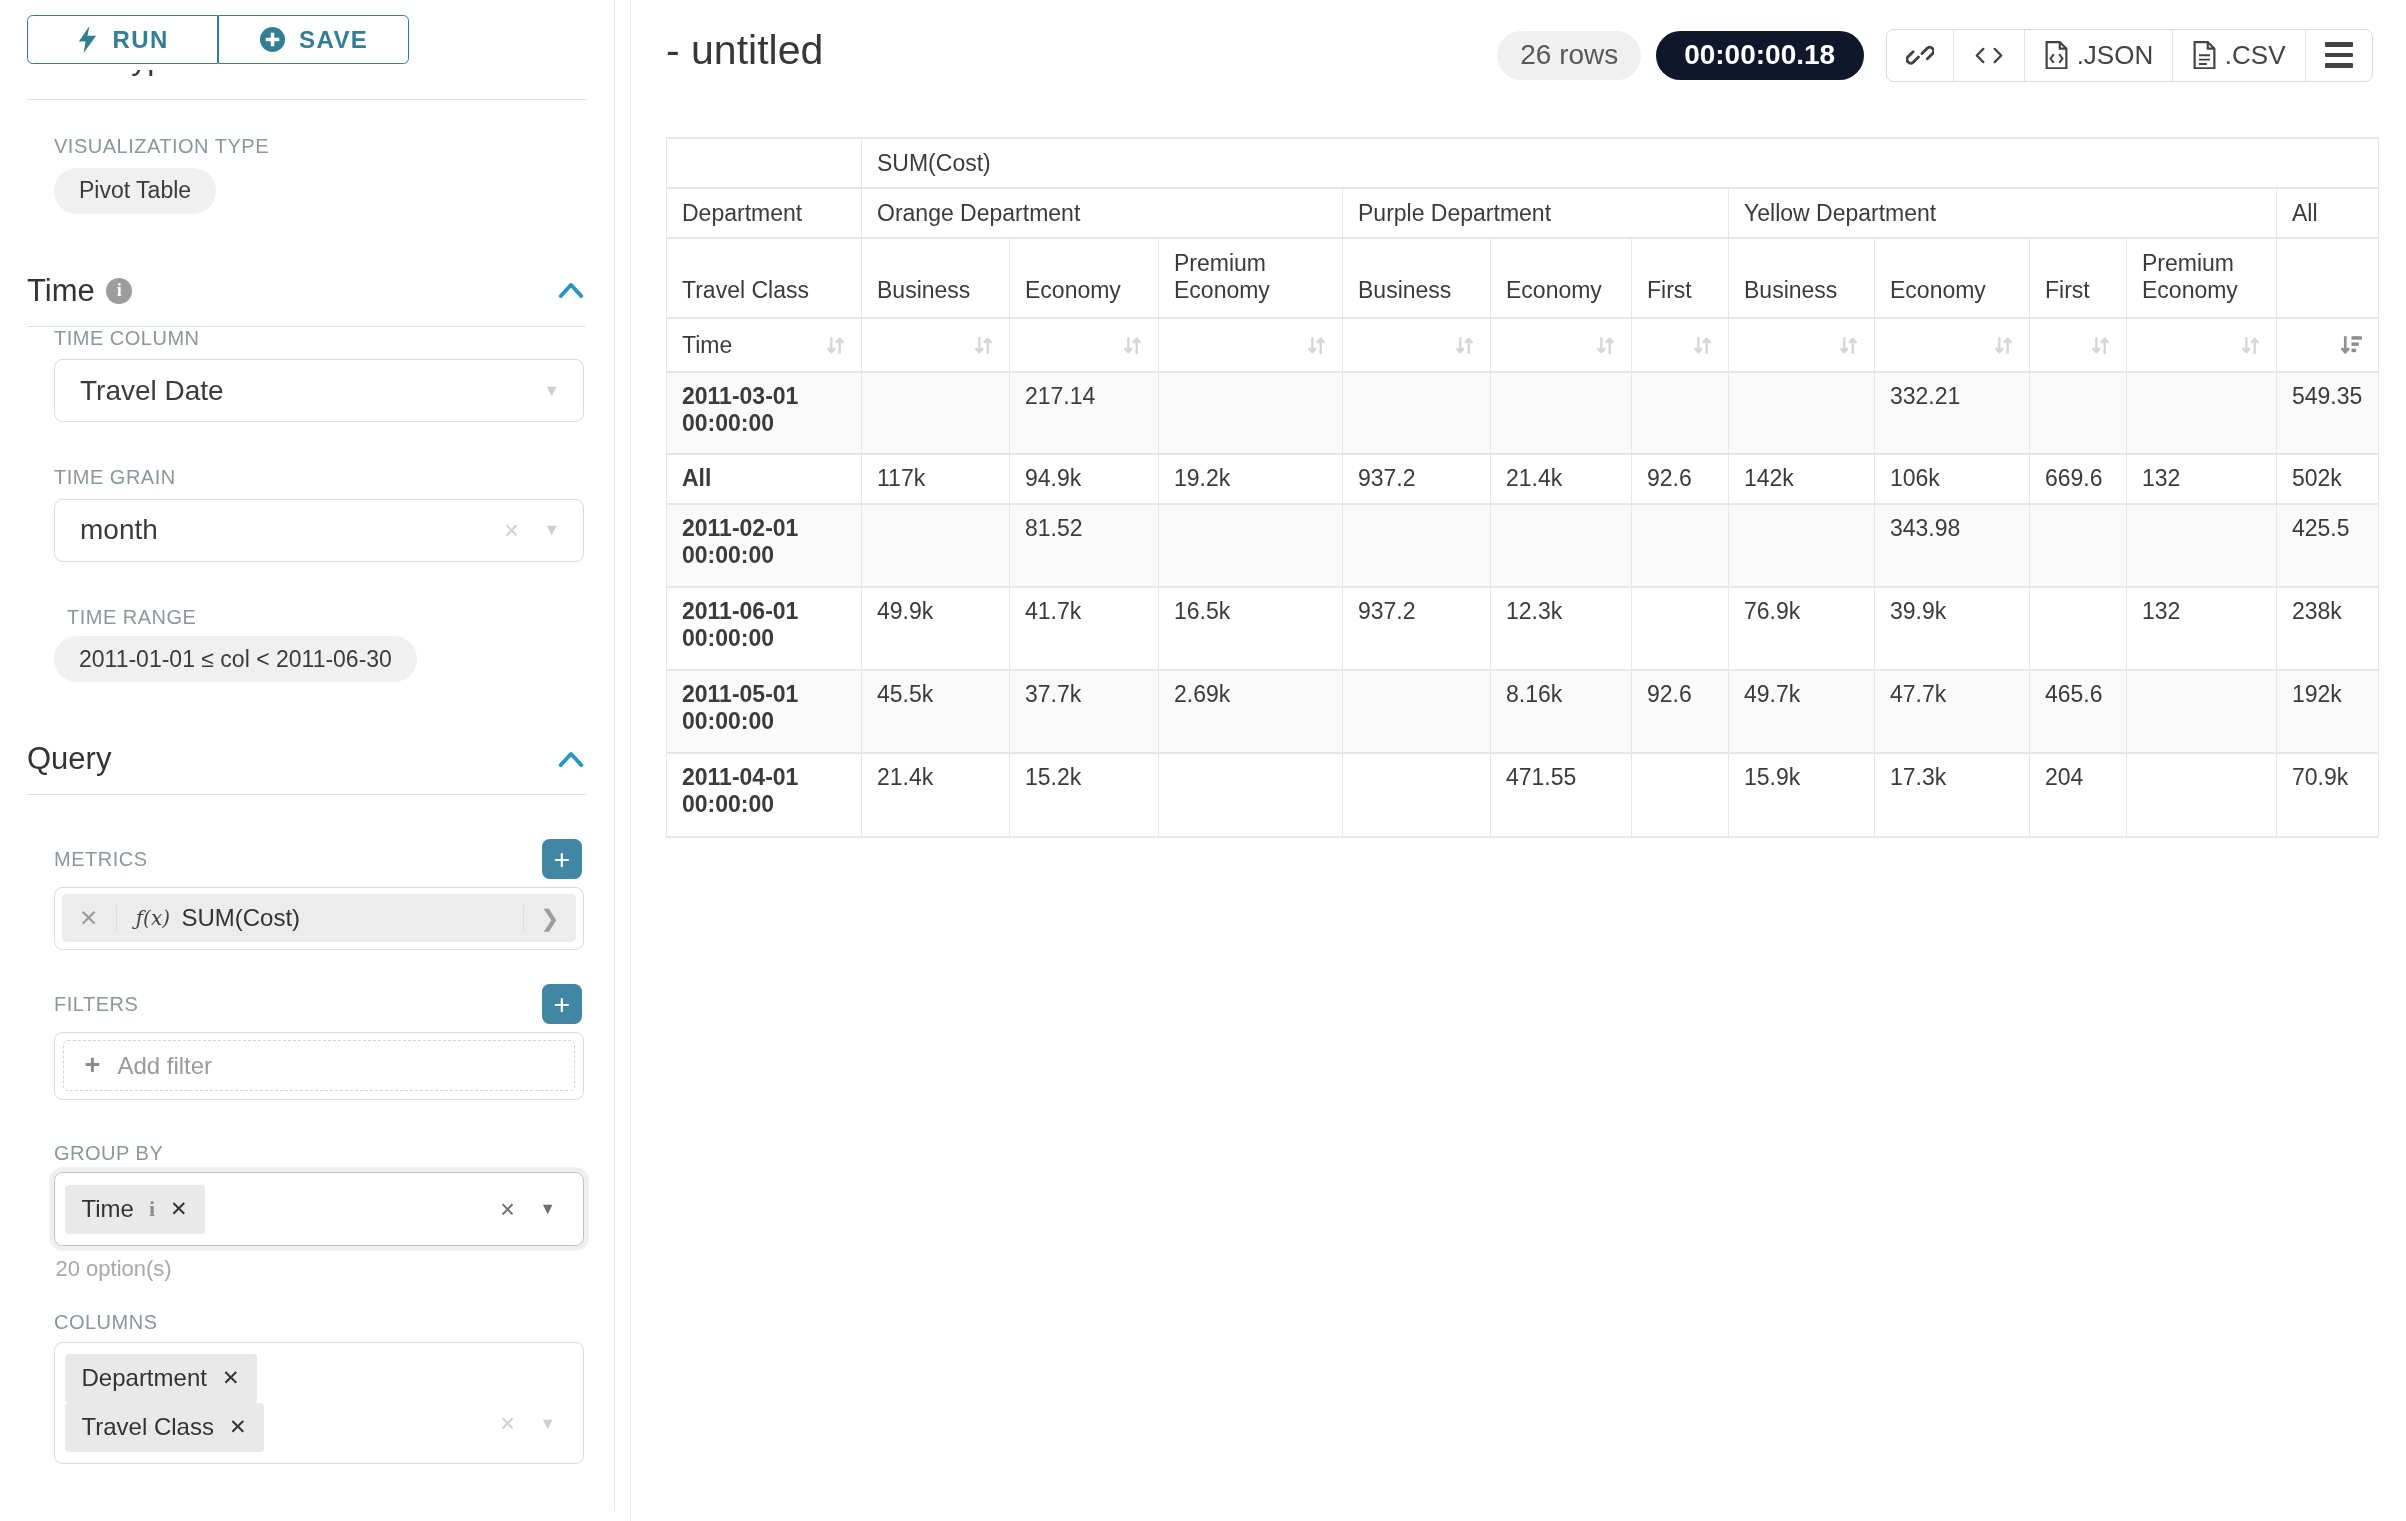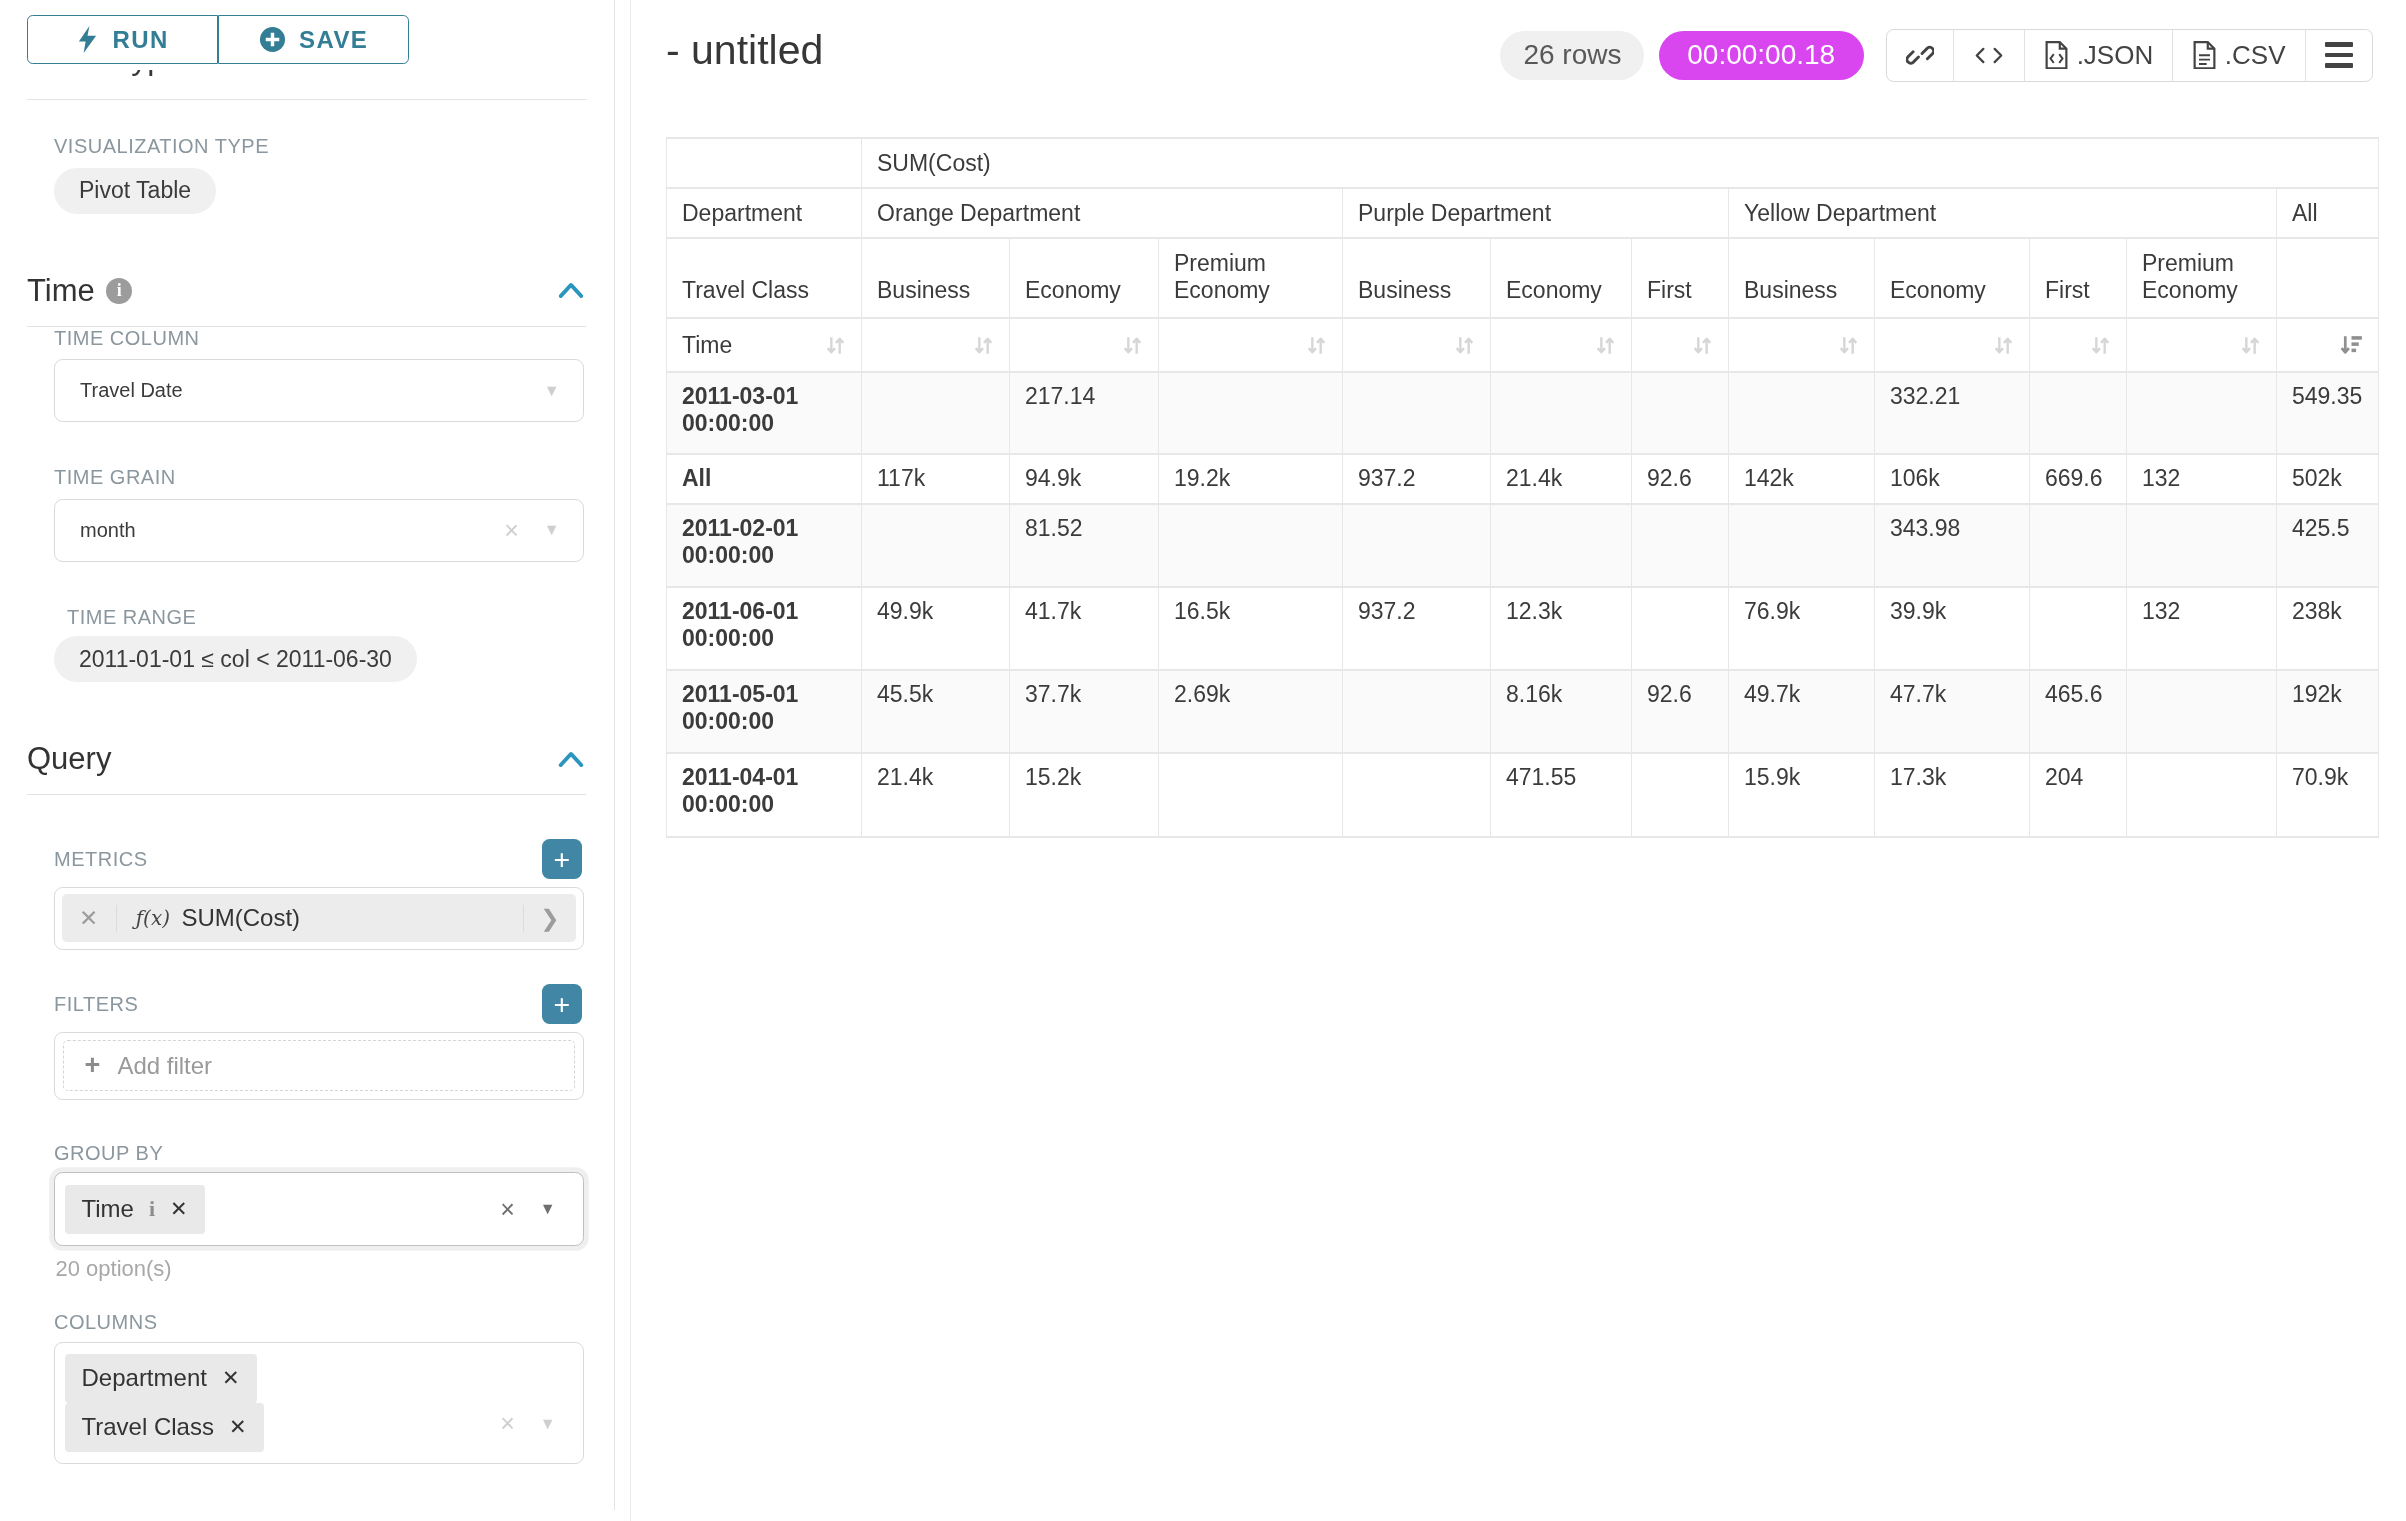--- a/index.html
+++ b/index.html
@@ -34,21 +34,21 @@
   .section-head { display:flex; align-items:center; margin-top:59px; }
   .section-title { font-size:31px; color:#333; }
   .info-circle { width:26px; height:26px; border-radius:50%; background:#9c9c9c; color:#fff;
     font-size:18px; font-weight:700; font-family:"Liberation Serif",serif;
     display:inline-flex; align-items:center; justify-content:center; margin-left:11.4px; }
   .chev-up { margin-left:auto; }
   .section-head + .divider { margin-top:17px; }
 
   .select-box { position:relative; margin:9.5px 1.9px 0 27px; height:63px; border:1px solid #d9d9d9;
     border-radius:8.6px; background:#fff; display:flex; align-items:center; padding:0 25px; }
-  .select-value { font-size:20px; color:#3b3b3b; }
+  .select-value { font-size:28px; color:#3b3b3b; }
   .select-right { position:absolute; right:23px; top:0; height:100%; display:flex; align-items:center; gap:25px; }
   .glyph-x { font-size:25px; color:#c9c9c9; }
   .glyph-caret { font-size:16px; color:#8c8c8c; }
   .glyph-x.dim, .glyph-caret.dim { color:#cfcfcf; }
   .glyph-x.strong { color:#6e6e6e; }
   .glyph-caret.strong { color:#6e6e6e; }
 
   .label-row { display:flex; align-items:center; margin-top:44px; }
   .add-btn { margin-left:auto; margin-right:3.8px; width:40px; height:40px; border-radius:7.6px;
     background:#4187a5; color:#fff; font-size:28.5px; font-weight:400; border:none;
@@ -78,21 +78,21 @@
   .tagselect .select-right { right:27px; }
   .tagselect.tall .select-right { top:auto; bottom:25px; height:auto; }
   .options-hint { margin:9.5px 0 0 28.5px; font-size:22px; color:#a8a8a8; }
 
   
   .main { position:absolute; left:631px; top:0; right:16px; height:1522px; background:#fff; }
   .chart-title { position:absolute; left:35px; top:27px; font-size:41px; color:#373737; }
   .header-right { position:absolute; right:17px; top:28.5px; display:flex; align-items:center; gap:14.3px; }
   .badge { height:49px; display:flex; align-items:center; border-radius:25px; font-size:28px; padding:0 23px; }
   .badge.rows { background:#f0f0f0; color:#595959; }
-  .badge.timer { background:#d946ef; color:#fff; padding:0 28.5px; }
+  .badge.timer { background:#0f172a; color:#fff; padding:0 28.5px;font-weight:bold; }
   .icon-btn-group { display:flex; align-items:stretch; height:53px; border:1px solid #d9d9d9;
     border-radius:7.6px; background:#fff; overflow:hidden; margin-left:7.6px; }
   .icon-btn { display:flex; align-items:center; justify-content:center; gap:7.6px; padding:0 19px;
     border-left:1px solid #e2e2e2; cursor:pointer; color:#434343; font-size:26px; }
   .icon-btn:first-child { border-left:none; }
   .hamburger { display:flex; flex-direction:column; gap:5.7px; }
   .hamburger i { width:28.5px; height:4.8px; background:#434343; border-radius:1px; display:block; }
 
   
   .pivot-wrap { position:absolute; left:35px; top:137px; }

